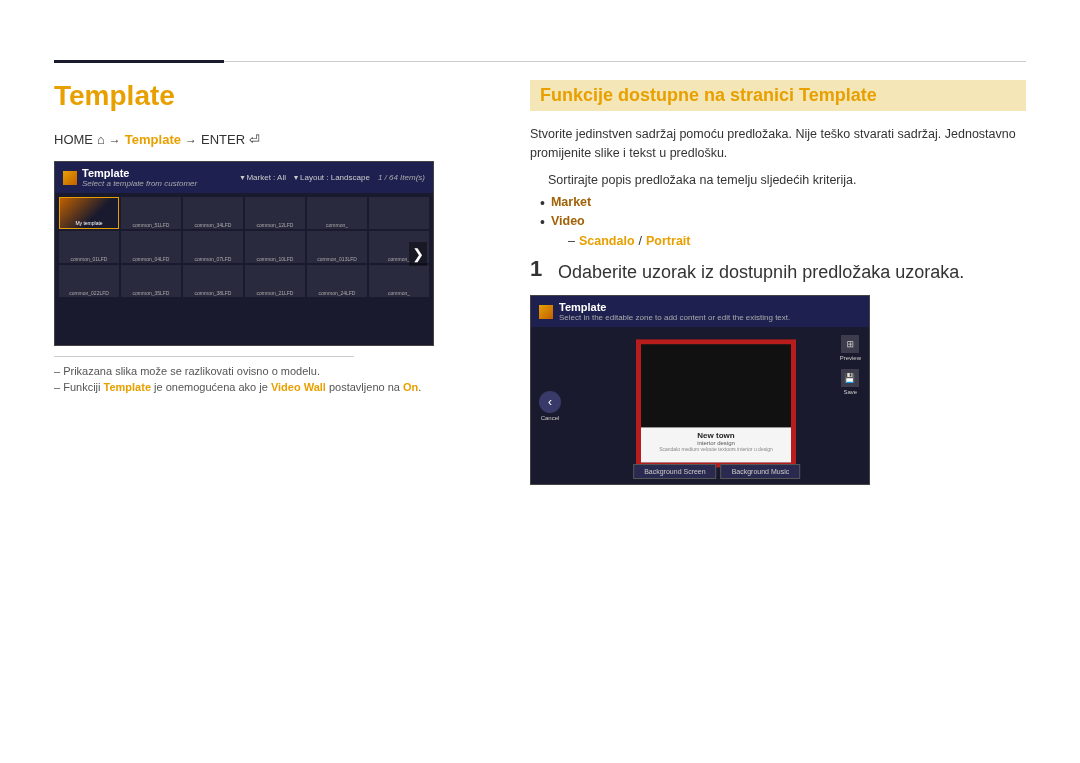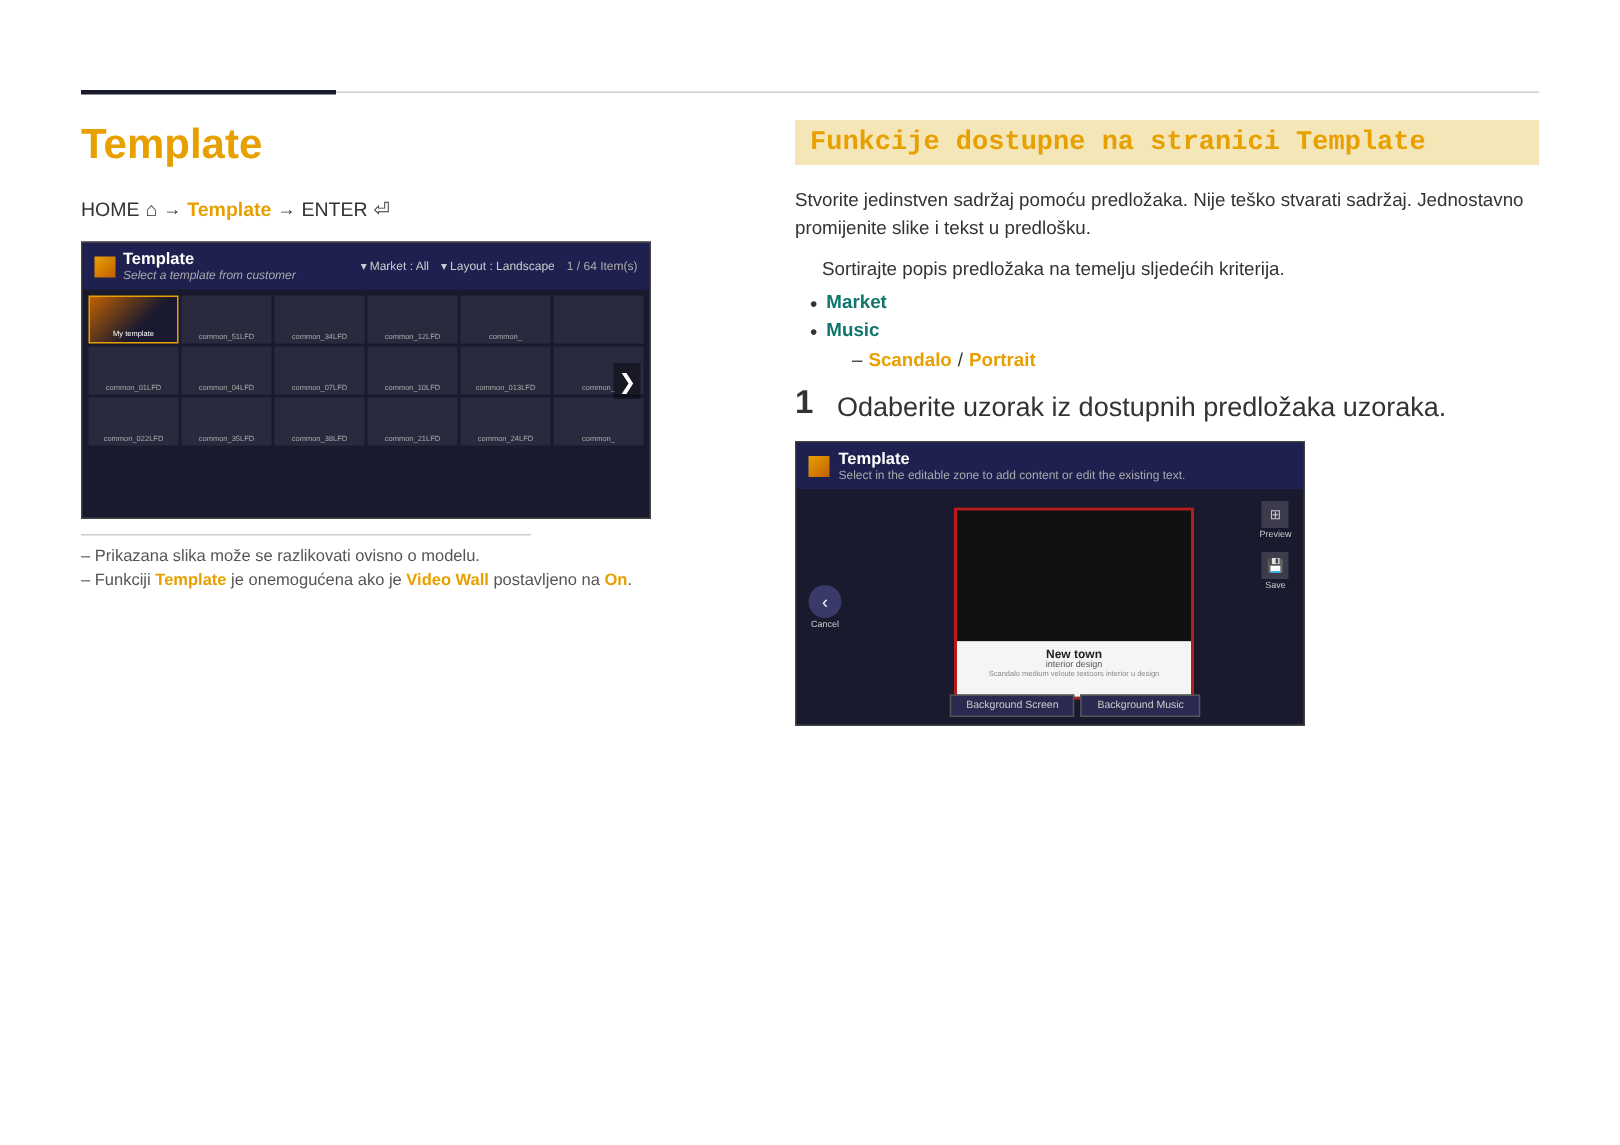--- a/index.html
+++ b/index.html
@@ -120,20 +120,21 @@
       align-items: center;
       gap: 2px;
     }
     .filter-item::before {
       content: '▾';
       color: #ccc;
     }
     .item-count {
       color: #aaa;
       font-size: 8px;
+      font-style: italic;
     }
 
     .template-ui-grid {
       padding: 4px;
       display: grid;
       grid-template-columns: repeat(6, 1fr);
       gap: 2px;
     }
 
     .grid-item {
@@ -206,21 +207,20 @@
 
     .section-heading {
       font-size: 18px;
       font-weight: bold;
       color: #e8a000;
       background: #f5e6b8;
       padding: 5px 10px;
       margin-bottom: 14px;
       display: inline-block;
       width: 100%;
-      font-family: Liberation Mono, monospace;
     }
 
     .desc-text {
       font-size: 12.5px;
       color: #333;
       line-height: 1.5;
       margin-bottom: 10px;
     }
 
     .sort-text {
@@ -241,21 +241,21 @@
       align-items: flex-start;
       gap: 6px;
       margin-bottom: 3px;
     }
     .bullet-dot {
       color: #333;
       font-size: 14px;
       line-height: 1.2;
     }
     .bullet-item .item-label-orange {
-      color: #0f766e;
+      color: #a16207;
       font-weight: bold;
     }
     .sub-bullet {
       margin-left: 28px;
       margin-bottom: 3px;
       font-size: 12.5px;
       color: #333;
       display: flex;
       align-items: center;
       gap: 4px;
@@ -325,21 +325,21 @@
       height: calc(100% - 30px);
     }
     .td-preview-area {
       position: absolute;
       left: 50%;
       top: 50%;
       transform: translate(-40%, -52%);
       width: 160px;
       height: 128px;
       background: #222;
-      border: 2px solid #b91c1c;
+      border: 5px solid #b91c1c;
     }
     .td-preview-inner {
       width: 100%;
       height: 70%;
       background: #111;
     }
     .td-preview-text-area {
       background: #f5f5f5;
       padding: 4px 6px;
       height: 30%;
@@ -539,21 +539,21 @@
 
   <p class="sort-text">Sortirajte popis predložaka na temelju sljedećih kriterija.</p>
 
   <div class="bullet-list">
     <div class="bullet-item">
       <span class="bullet-dot">•</span>
       <span class="item-label-orange">Market</span>
     </div>
     <div class="bullet-item">
       <span class="bullet-dot">•</span>
-      <span class="item-label-orange">Music</span>
+      <span class="item-label-orange">Video</span>
     </div>
     <div class="sub-bullet">
       <span class="sub-dash">–</span>
       <span class="sub-orange">Scandalo</span>
       <span class="sub-normal">/</span>
       <span class="sub-orange">Portrait</span>
     </div>
   </div>
 
   <div class="step-row">

